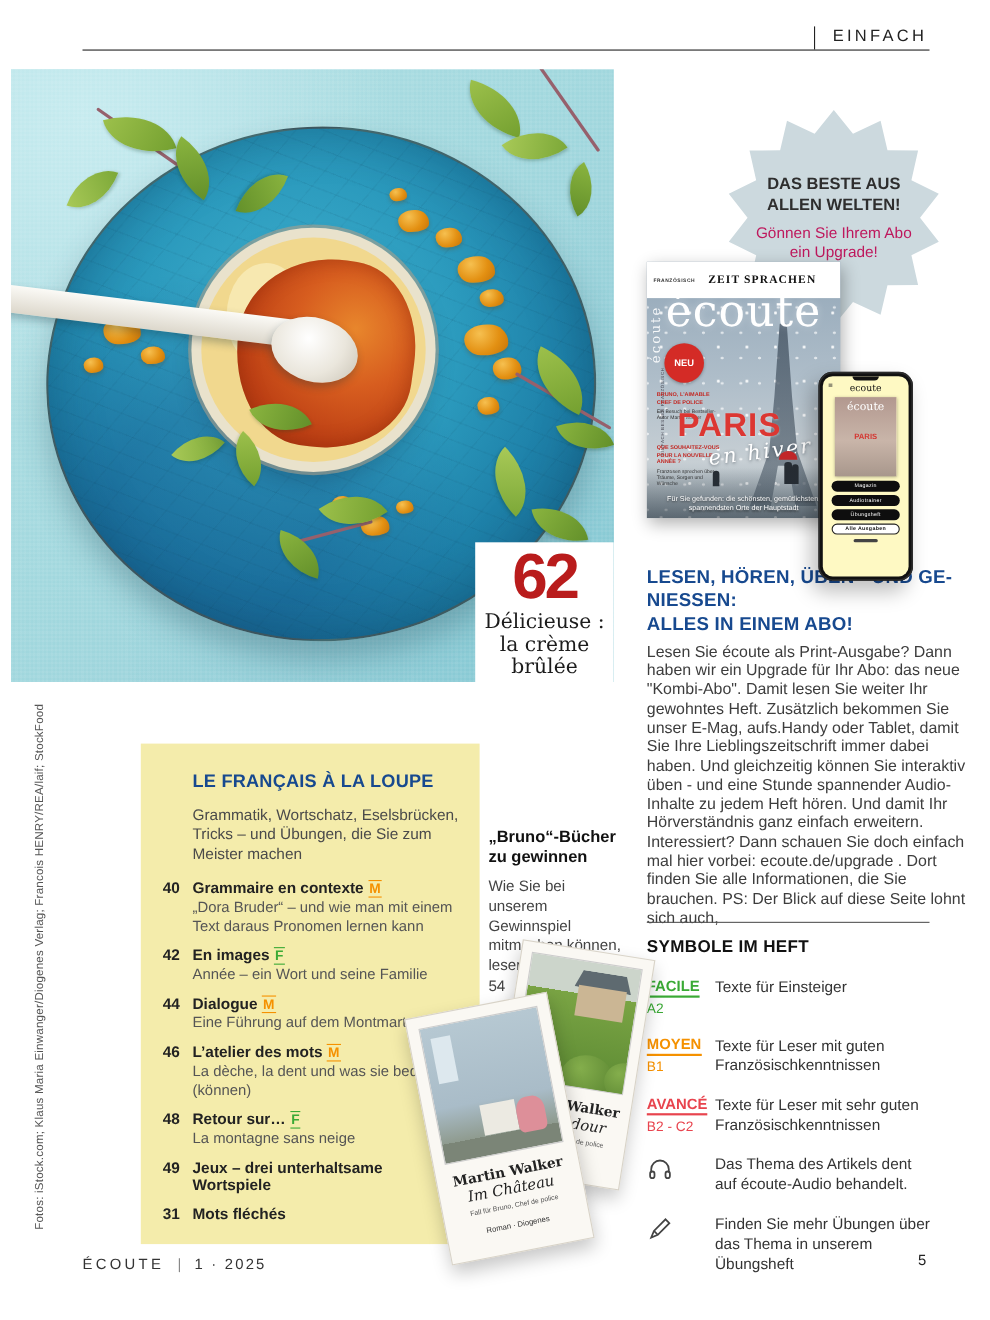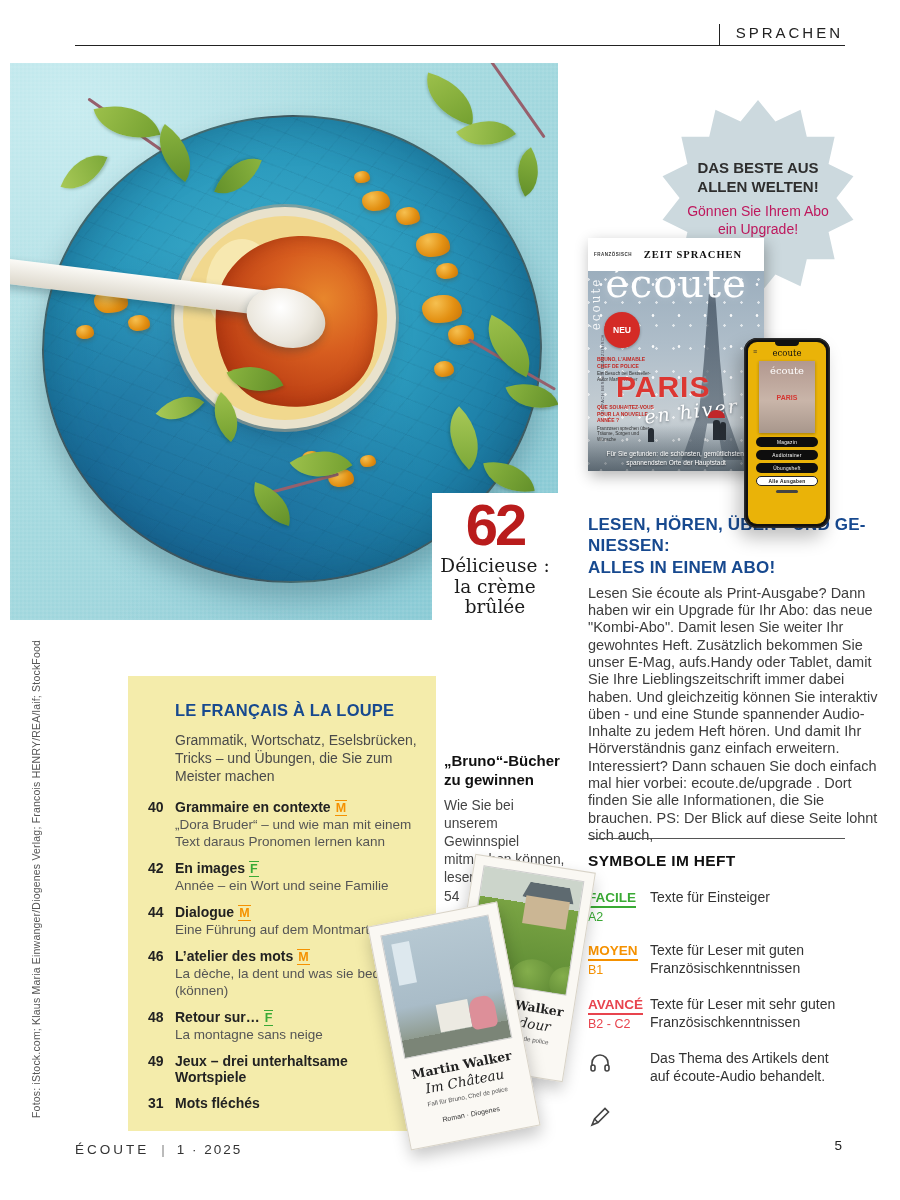--- a/index.html
+++ b/index.html
@@ -116,21 +116,21 @@
     border-radius:9px 9px 0 0; }
   .cov-shade { position:absolute; left:0; right:0; bottom:0; height:46px;
     background:linear-gradient(180deg, transparent, rgba(40,52,62,.55)); }
   .cov-tagline { position:absolute; left:5px; right:5px; bottom:4px; text-align:center; color:#fff;
     font-size:6.5px; line-height:1.4; text-shadow:0 1px 2px rgba(0,0,0,.6); }
 
   
   .phone { position:absolute; left:744px; top:338px; width:86px; height:190px; z-index:3;
     background:#111; border-radius:13px; padding:4px;
     box-shadow:-6px 10px 18px rgba(0,0,0,.25), inset 0 0 0 1.5px #2c2c2c; }
-  .ph-screen { width:100%; height:100%; background:#eab308; border-radius:9px; overflow:hidden;
+  .ph-screen { width:100%; height:100%; background:#fef9c3; border-radius:9px; overflow:hidden;
     position:relative; text-align:center; }
   .ph-notch { width:24px; height:4px; background:#111; border-radius:0 0 4px 4px; margin:0 auto; }
   .ph-head { font-family:"DejaVu Serif", serif; font-size:8.5px; color:#111; margin-top:2px; position:relative; }
   .ph-menu { position:absolute; left:5px; top:0; font-size:7px; color:#333; font-family:"Liberation Sans",sans-serif; }
   .ph-cover { width:56px; height:72px; margin:3px auto 4px; position:relative; overflow:hidden;
     background:linear-gradient(180deg,#b2988f 0%,#c9b5a9 55%,#a8978c 100%);
     box-shadow:0 1px 3px rgba(0,0,0,.3); }
   .phc-logo { font-family:"DejaVu Serif", serif; font-size:10px; color:#fff; margin-top:4px; }
   .phc-paris { font-size:7px; font-weight:900; color:#d43732; margin-top:18px; }
   .ph-btn { width:62px; height:10px; margin:3px auto 0; border-radius:5px; background:#0e0e0e;
@@ -204,21 +204,21 @@
   .footer .sep { margin:0 12px; color:#888; letter-spacing:0; }
   .footer .issue { letter-spacing:2px; }
   .pagenum { position:absolute; right:58px; top:1138px; font-size:13.5px; color:#222; }
 </style>
 </head>
 <body>
 
 <div class="page">
 
   <div class="top-rule">
-    <span class="sommaire">SPRACHEN</span>
+    <span class="sommaire">EINFACH</span>
   </div>
 
   <div class="credit">Fotos: iStock.com; Klaus Maria Einwanger/Diogenes Verlag; Francois HENRY/REA/laif; StockFood</div>
 
   <section class="photo">
     <div class="plate"></div>
 
     <i class="drop" style="left:352px;top:128px;width:28px;height:20px"></i>
     <i class="drop" style="left:386px;top:144px;width:24px;height:18px"></i>
     <i class="drop" style="left:406px;top:170px;width:34px;height:24px"></i>
@@ -377,20 +377,21 @@
       <div class="sym-text">Das Thema des Artikels dent auf écoute-Audio behandelt.</div>
     </div>
 
     <div class="sym-row">
       <div class="sym-icon">
         <svg width="24" height="24" viewBox="0 0 24 24">
             <path d="M4 20 l2.5-6 L17 3.5 l3.5 3.5 L10 17.5 Z"></path>
             <path d="M6.5 14 l3.5 3.5"></path>
           </svg>
       </div>
+      <div class="sym-text">Finden Sie mehr Übungen über das Thema in unserem Übungsheft</div>
     </div>
   </div>
 
   <div class="tocbox">
     <h3>LE FRANÇAIS À LA LOUPE</h3>
     <p class="toc-intro">Grammatik, Wortschatz, Eselsbrücken, Tricks – und Übungen, die Sie zum Meister machen</p>
 
     <div class="toc-item">
       <span class="toc-num">40</span>
       <div>

